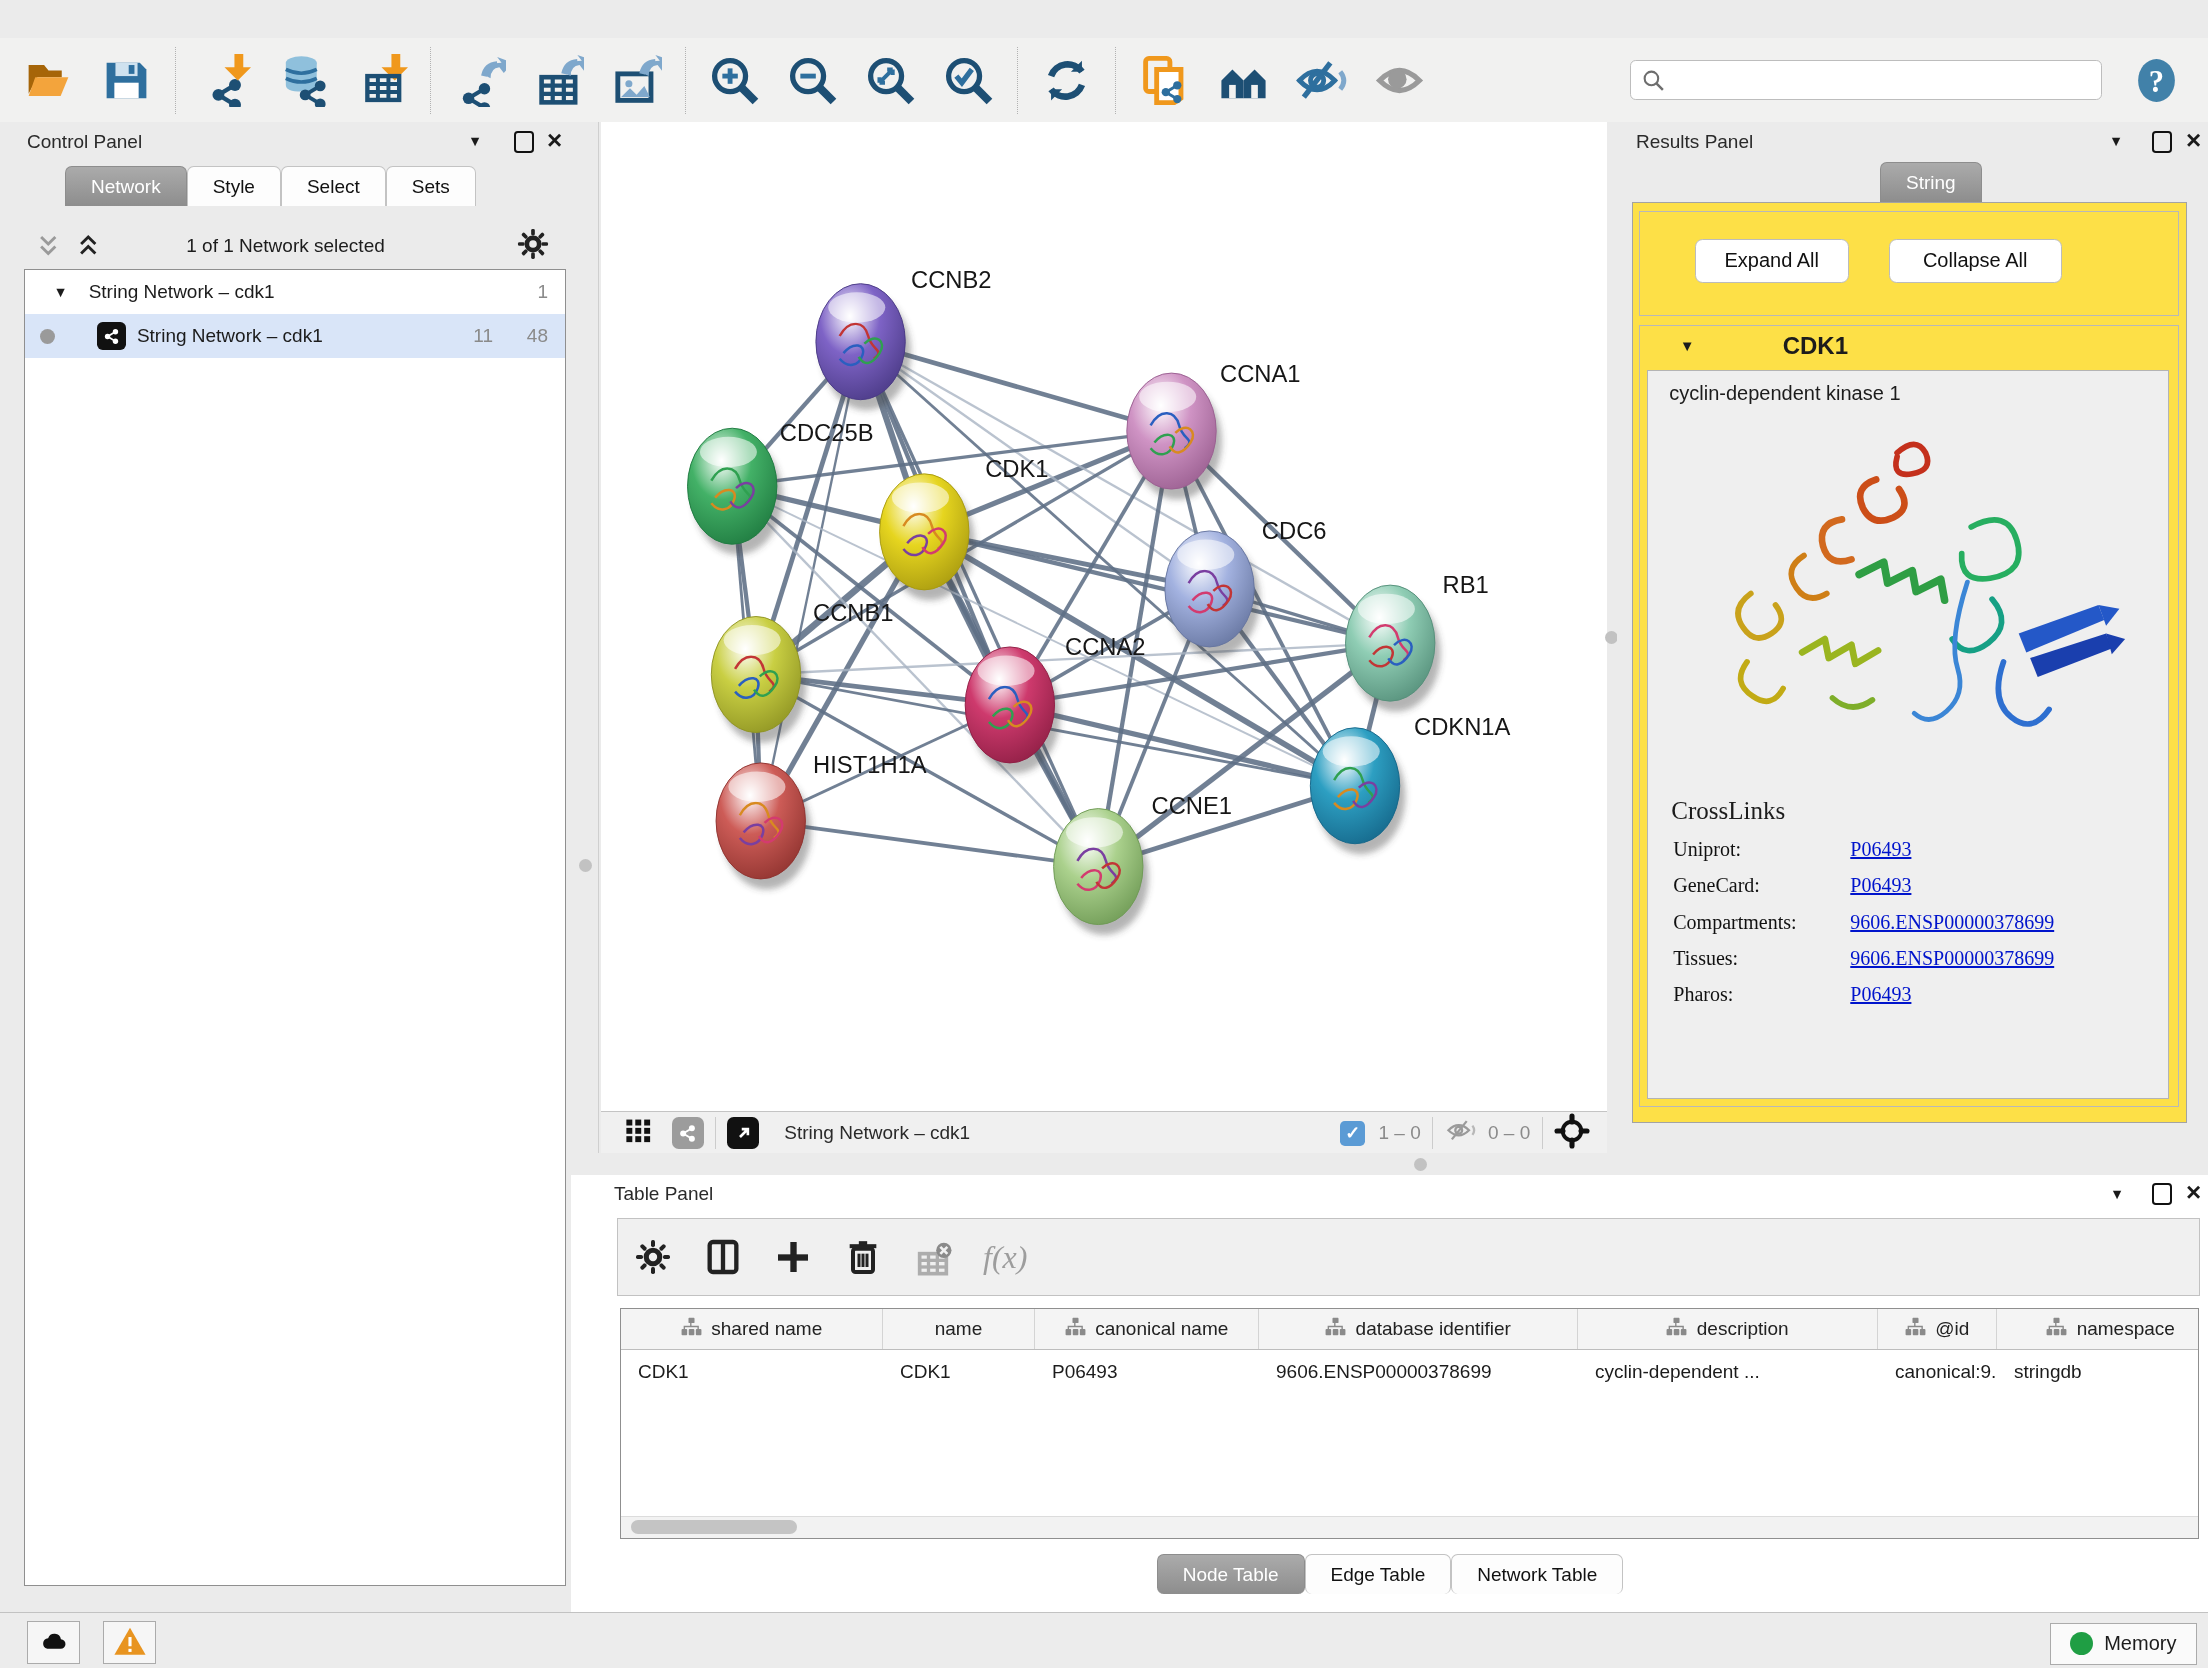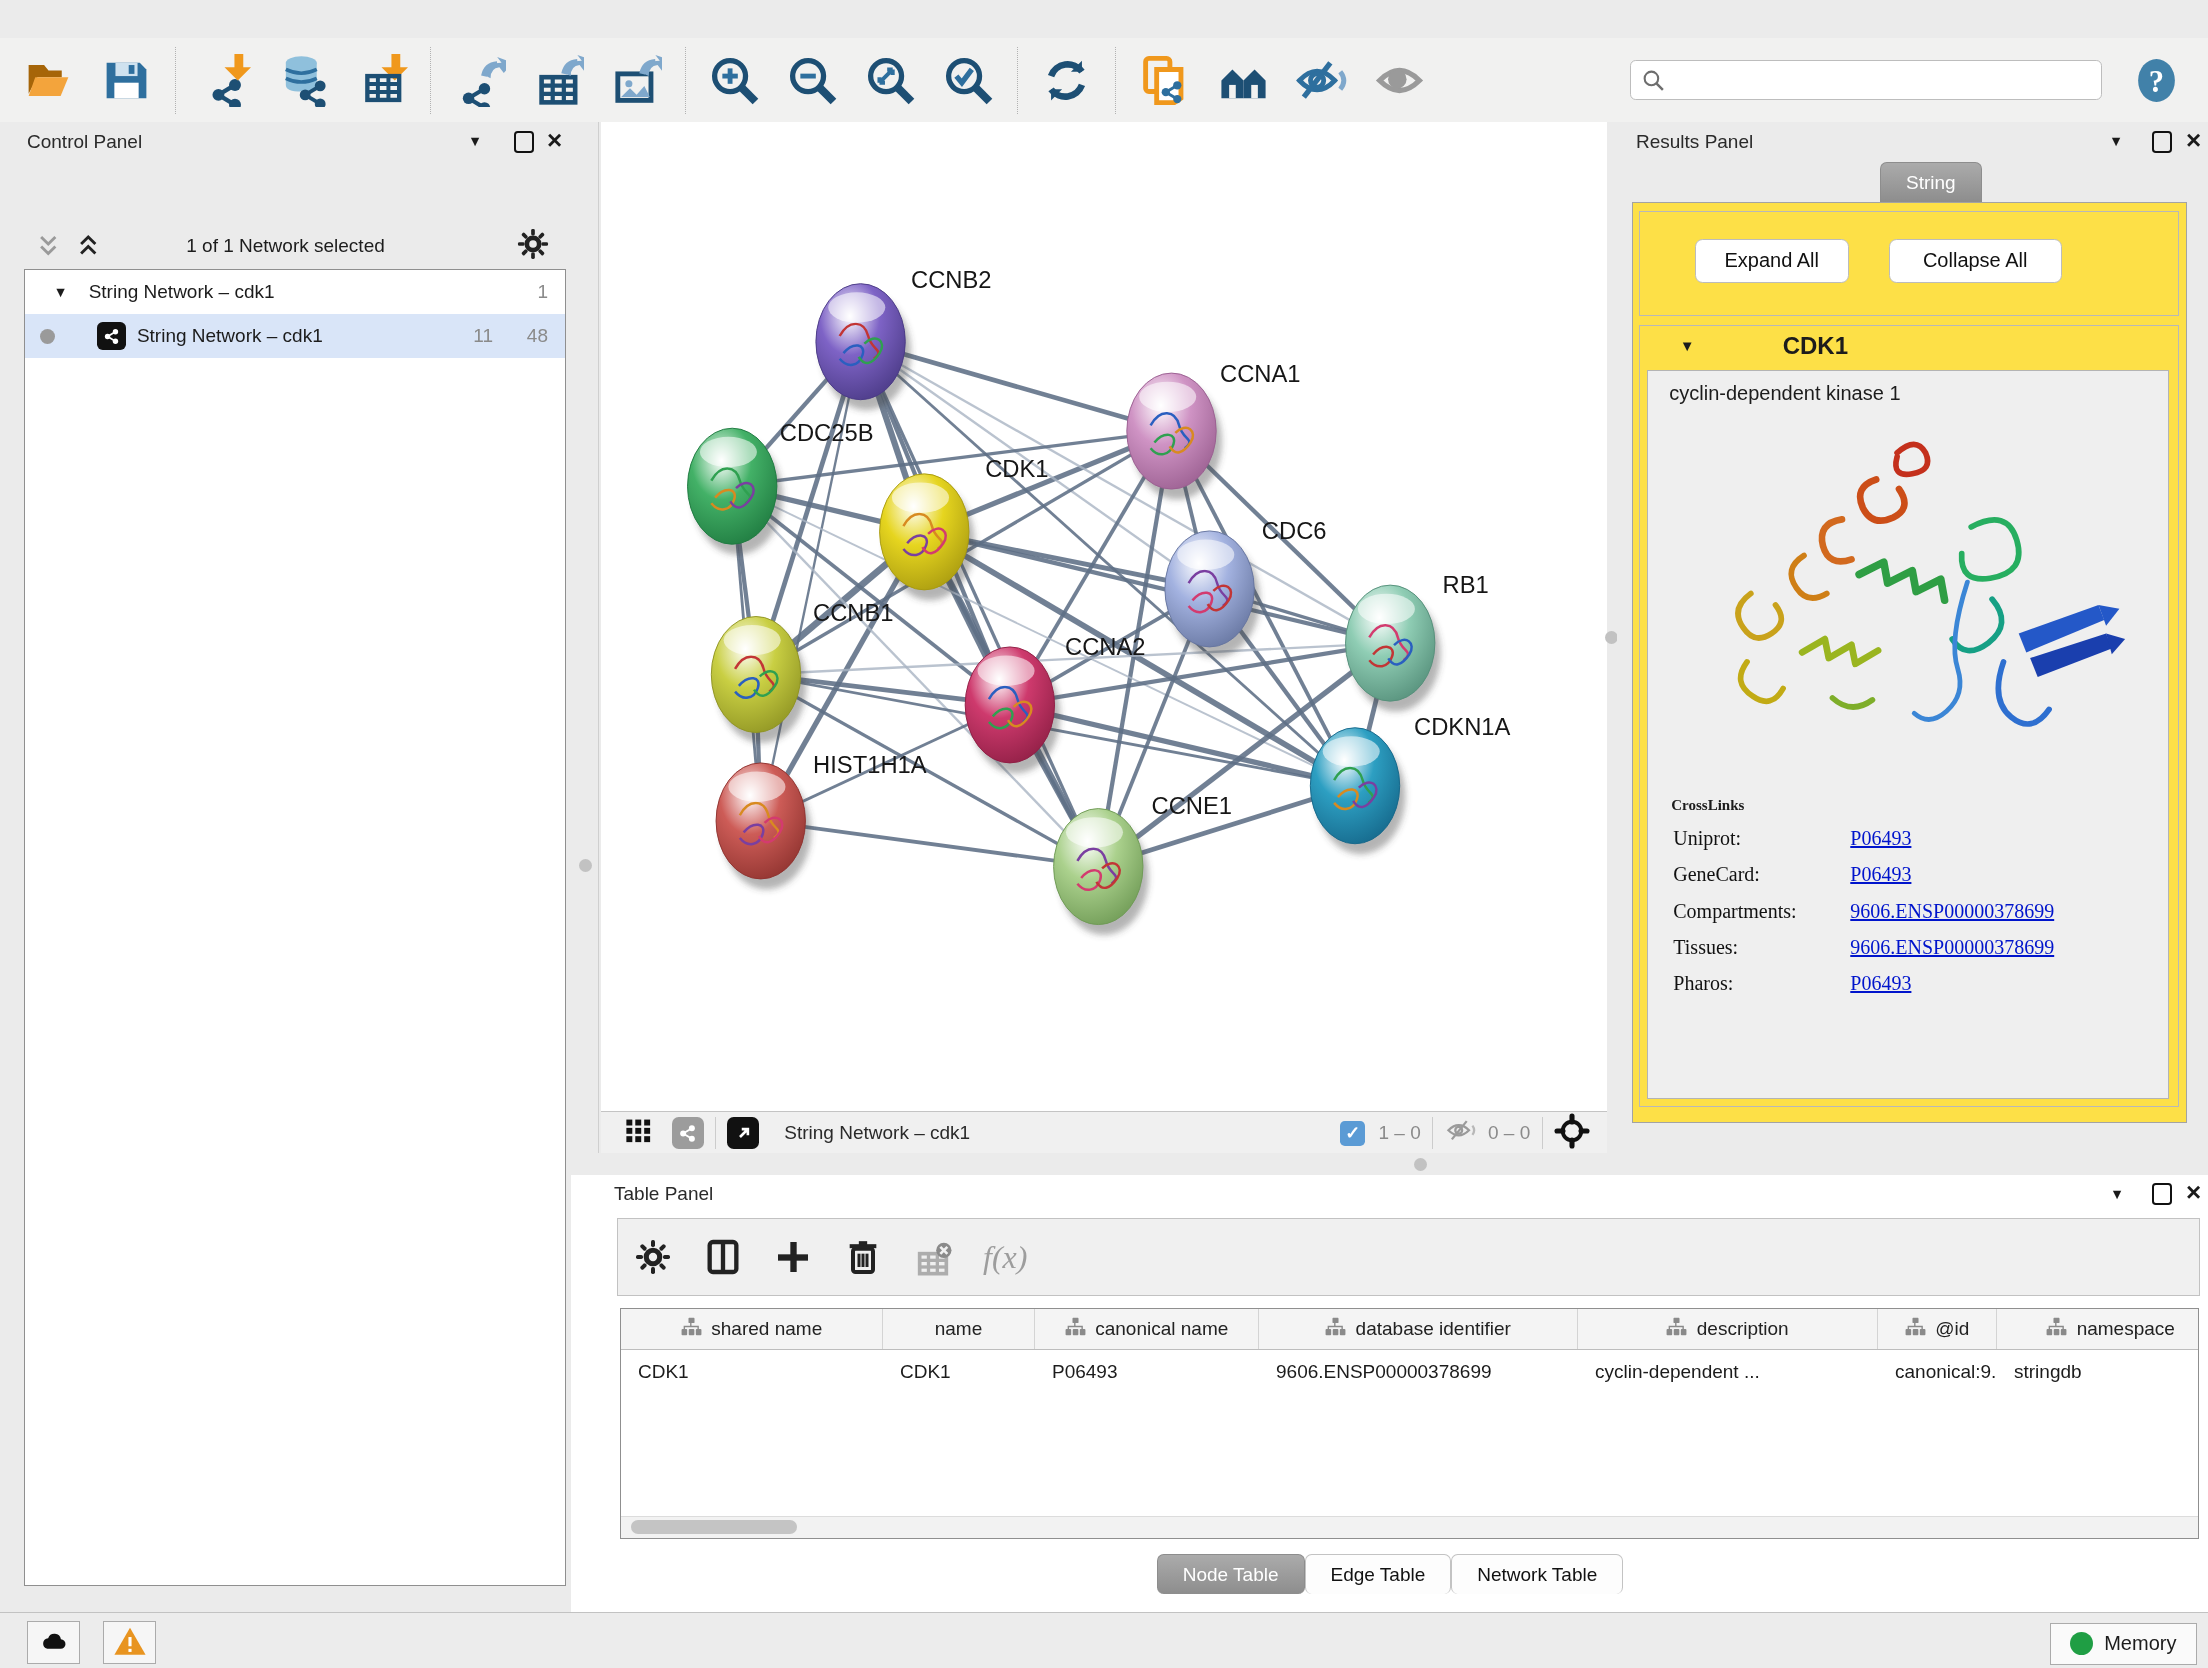--- a/index.html
+++ b/index.html
@@ -314,20 +314,21 @@
       <i style="top:552px"></i>
   </div>
 
   <div class="control-panel">
     <div class="cp-head">
       <span class="panel-title" style="position:absolute;left:27px;top:8.6px">Control Panel</span>
       <span class="pc pc-menu" style="position:absolute;left:468px;top:11.4px">▼</span>
       <span class="pc pc-float" style="position:absolute;left:514px;top:8.6px"></span>
       <span class="pc pc-close" style="position:absolute;left:547px;top:8.6px">×</span>
     </div>
+    <div class="cp-tabs" id="cp-tabs"><span class="tabbtn active">Network</span><span class="tabbtn">Style</span><span class="tabbtn">Select</span><span class="tabbtn">Sets</span></div>
     <div class="cp-toolrow">
       <span class="chev" style="left:34px">
         <svg width="28.5" height="28.5" viewBox="0 0 24 24">
             <path d="M6 5l6 6 6-6M6 13l6 6 6-6" fill="none" stroke="#9a9a9a" stroke-width="2.4"></path>
           </svg>
       </span>
       <span class="chev" style="left:74px">
         <svg width="28.5" height="28.5" viewBox="0 0 24 24">
             <path d="M6 19l6-6 6 6M6 11l6-6 6 6" fill="none" stroke="#222" stroke-width="2.4"></path>
           </svg>
@@ -690,21 +691,21 @@
               <path d="M296 120q38-20 48 14q10 34-28 40q-32 5-30-26" stroke="#27ae60" stroke-width="6"></path>
               <path d="M318 196q22 26-4 46q-24 18-38-4" stroke="#16a085" stroke-width="6"></path>
               <path d="M292 178q-20 62-10 92q8 26-12 44q-18 16-34 2" stroke="#3b86d6" stroke-width="5"></path>
               <path d="M330 262q-14 40 8 58q22 18 40-8" stroke="#2e6fd0" stroke-width="6"></path>
             </g>
             <polygon points="346,232 430,202 436,218 354,252" fill="#2458c8"></polygon>
             <polygon points="430,202 452,206 438,224" fill="#2458c8"></polygon>
             <polygon points="358,258 438,232 444,248 366,278" fill="#1a3fae"></polygon>
             <polygon points="438,232 458,238 444,254" fill="#1a3fae"></polygon>
           </svg>
-          <div class="serif" style="margin:3.8px 0 3.8px 23px;font-size:15px;font-weight:bold">CrossLinks</div>
+          <div class="serif" style="margin:3.8px 0 3.8px 23px;font-size:25px;font-weight:normal">CrossLinks</div>
           <div id="crosslinks">
               <div class="xl-row serif">
                 <span class="xl-label">Uniprot:</span>
                      <a class="xl-link">P06493</a>
               </div>
               <div class="xl-row serif">
                 <span class="xl-label">GeneCard:</span>
                      <a class="xl-link">P06493</a>
               </div>
               <div class="xl-row serif">

